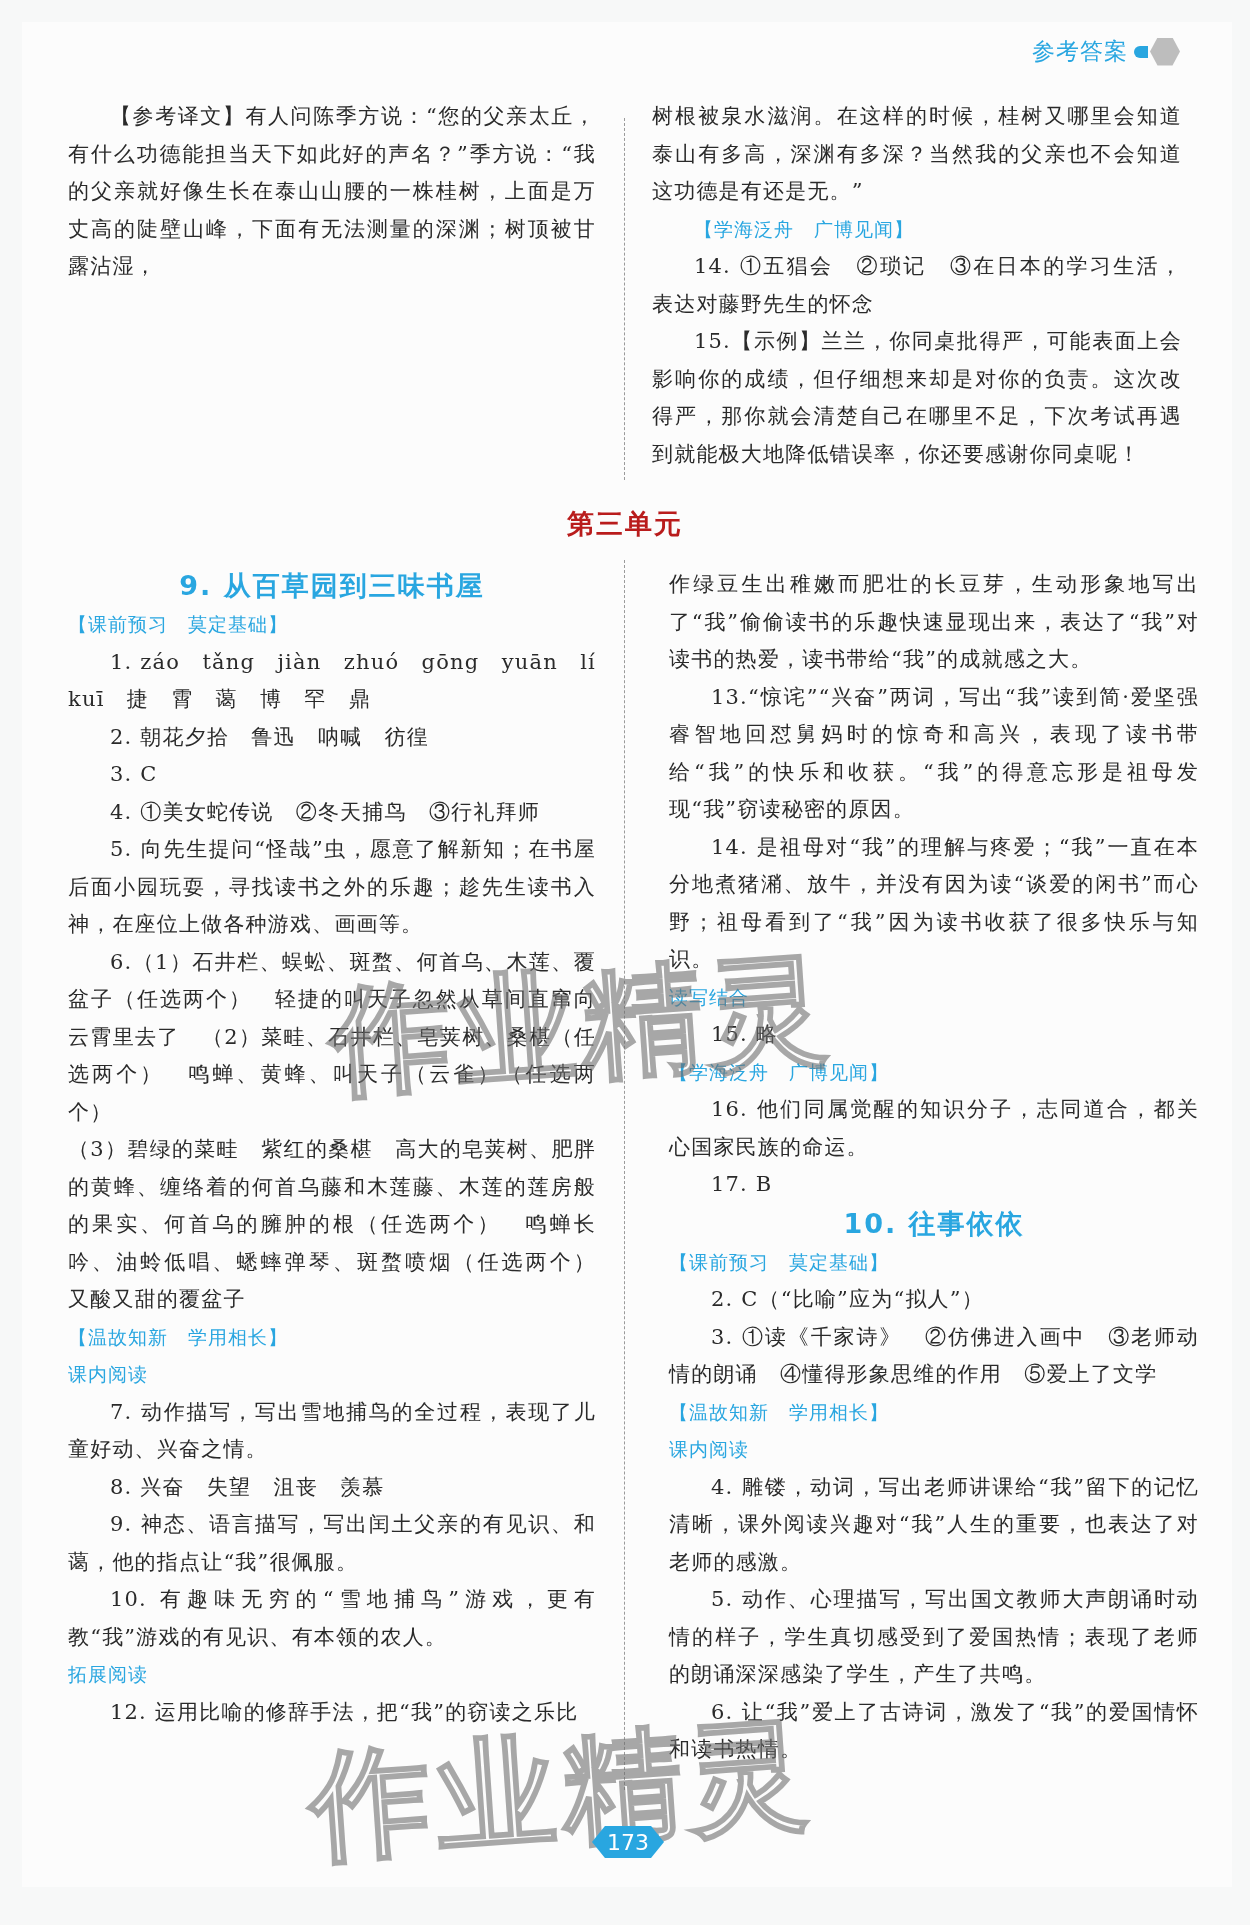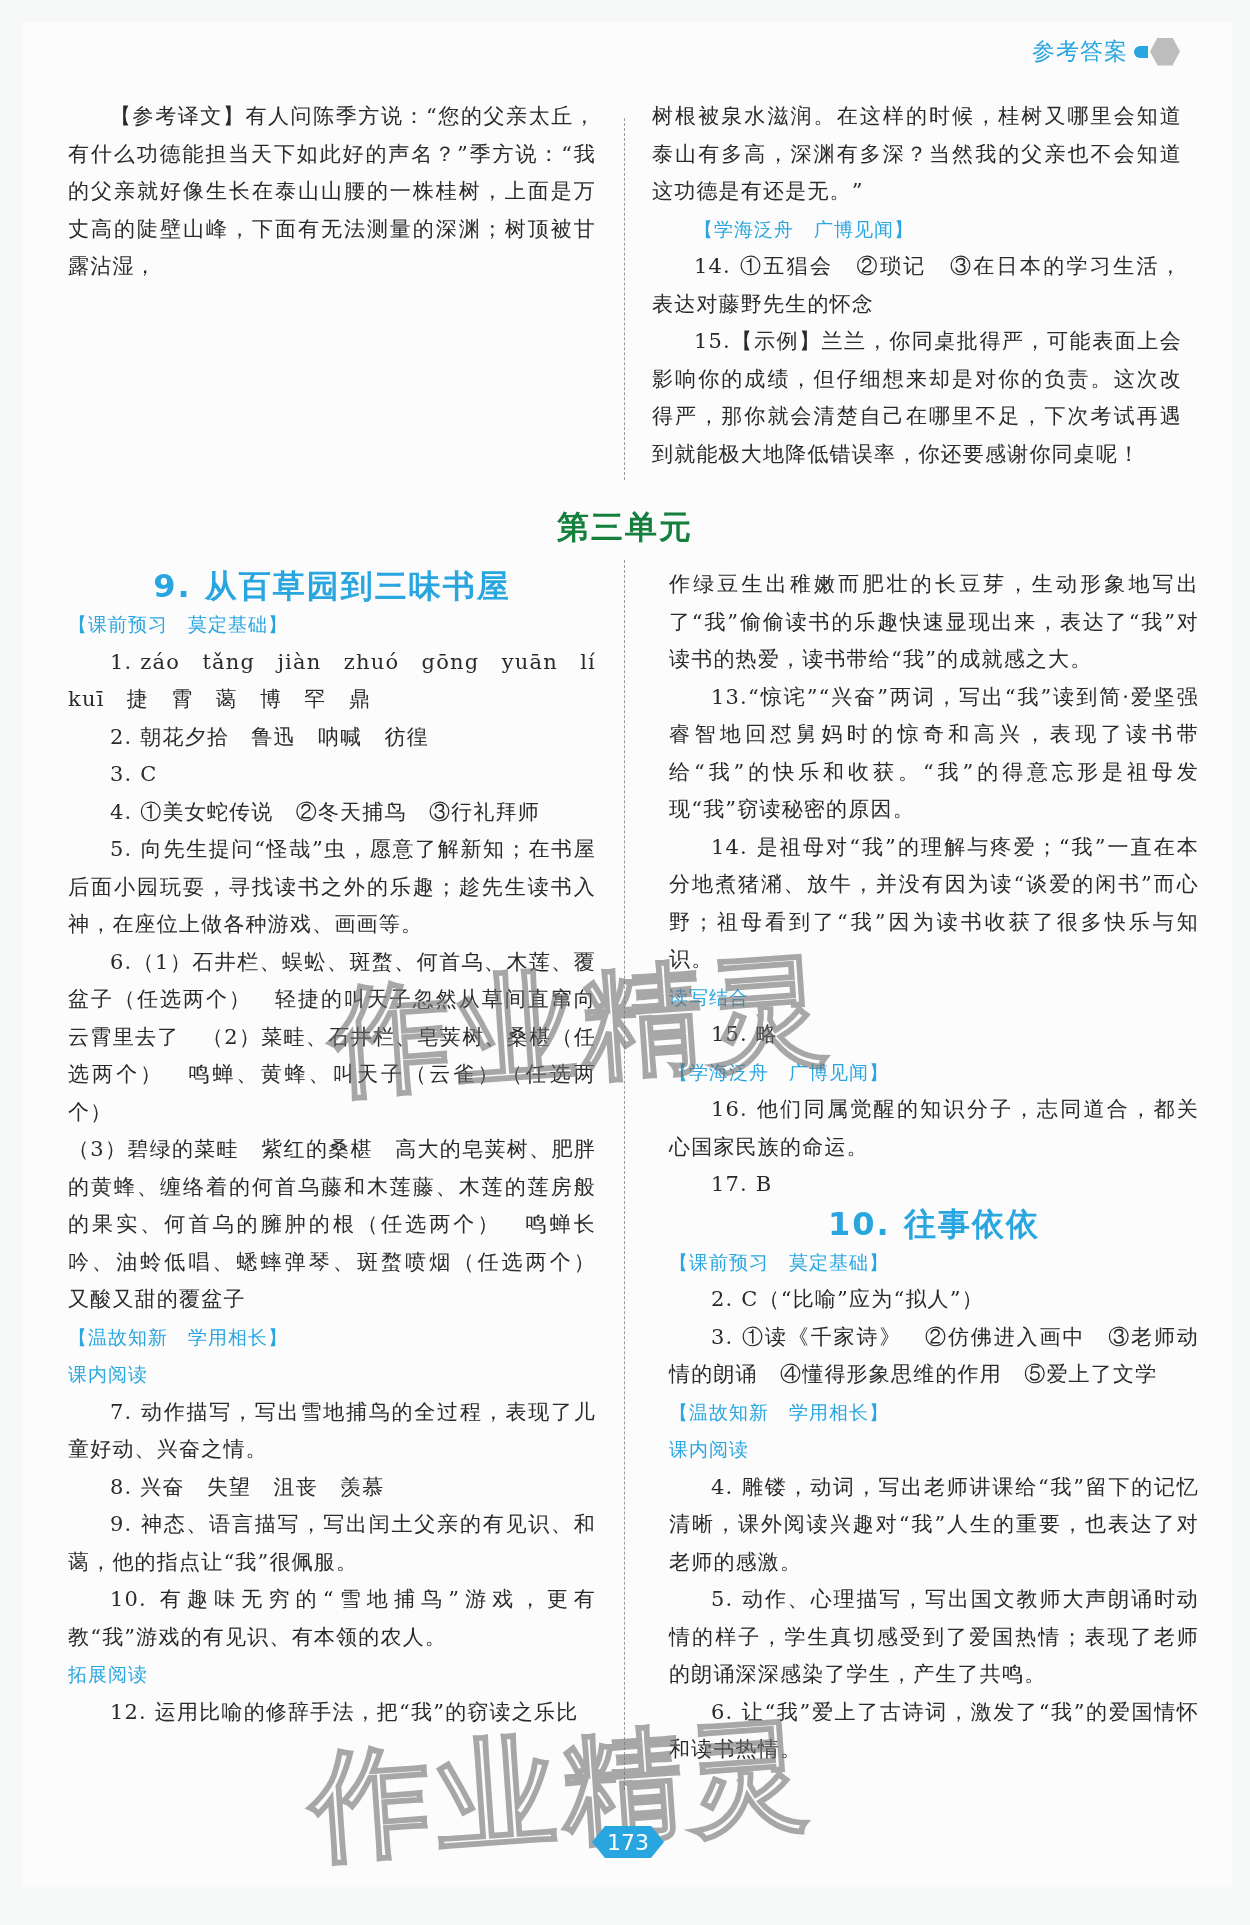--- a/index.html
+++ b/index.html
@@ -34,27 +34,27 @@
   .col-right { left: 652px; width: 530px; }
   .p { margin: 0; text-align: justify; }
   .p.indent { text-indent: 42px; }
   .tag {
     font-family: "DejaVu Sans", "Liberation Sans", sans-serif;
     color: #29a6e0; font-size: 19px; letter-spacing: 1px;
   }
   .tag.indent { padding-left: 42px; }
   .lesson-title {
     font-family: "DejaVu Sans", "Liberation Sans", sans-serif;
-    color: #29a6e0; font-weight: bold; text-align: center; font-size: 32px;
+    color: #29a6e0; font-weight: bold; text-align: center; font-size: 27px;
     line-height: 40px; letter-spacing: 2px;
   }
   .unit-title {
     position: absolute; left: 0; width: 1250px; top: 506px; text-align: center;
     font-family: "DejaVu Serif", "Liberation Serif", serif;
-    color: #15803d; font-size: 32px; letter-spacing: 2px; font-weight: bold;
+    color: #b91c1c; font-size: 27px; letter-spacing: 2px; font-weight: bold;
   }
   .divider-top {
     position: absolute; left: 624px; top: 118px; height: 362px; border-left: 1px dashed #9a9a9a;
   }
   .divider-main {
     position: absolute; left: 624px; top: 560px; height: 1230px; border-left: 1px dashed #9a9a9a;
   }
   .page-num {
     position: absolute; left: 592px; top: 1826px; width: 72px; height: 32px;
     background: #29a6e0;

